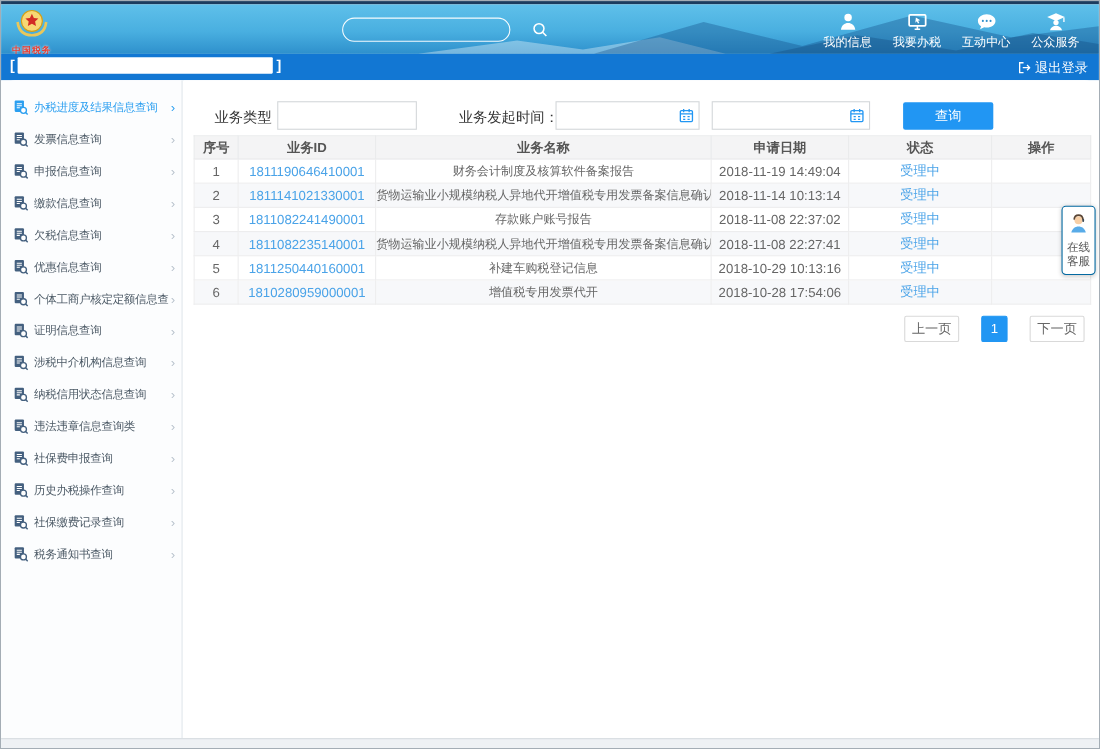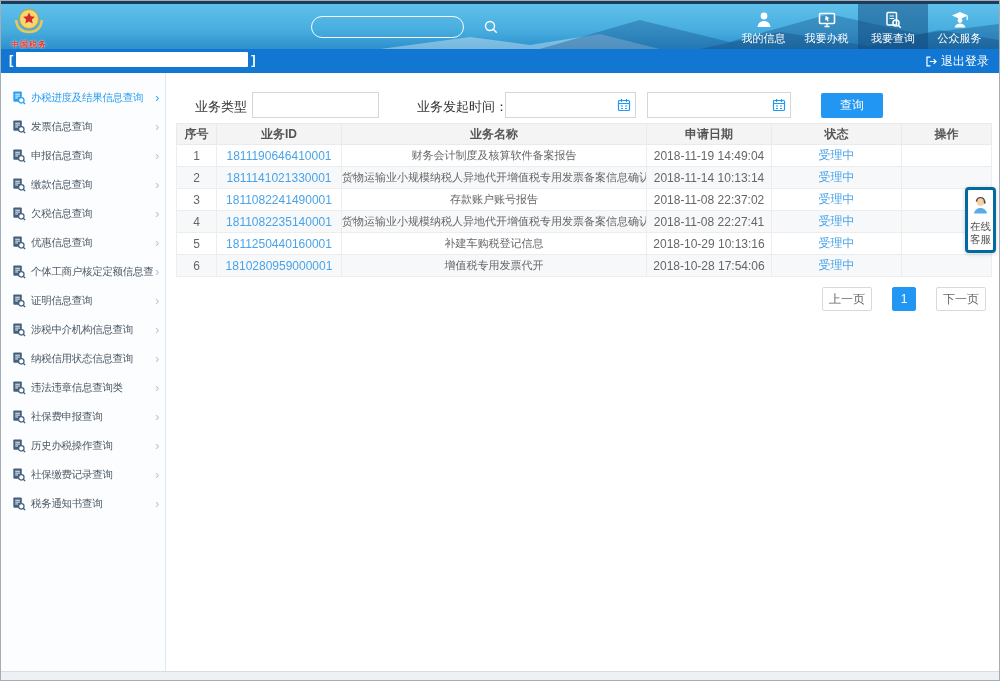--- a/index.html
+++ b/index.html
@@ -62,21 +62,21 @@
   .lbl-type { left:28px; }
   .lbl-time { left:250px; }
   .txt-input { position:absolute; top:19px; height:26px; border:1px solid #d4d7da; background:#fff;
                font-size:12px; color:#333; padding:0 24px 0 6px; outline:none; }
   .inp-type { left:85px; width:127px; padding-right:6px; }
   .inp-from { left:338px; width:131px; }
   .inp-to   { left:480px; width:144px; }
   .cal-icon { position:absolute; top:25px; width:14px; height:14px; cursor:pointer; }
   .cal-from { left:450px; }
   .cal-to   { left:605px; }
-  .btn-query { position:absolute; left:654px; top:20px; width:62px; height:25px; background:#2196f3;
+  .btn-query { position:absolute; left:654px; top:20px; width:82px; height:25px; background:#2196f3;
                color:#fff; border:none; font-size:12px; border-radius:2px; cursor:pointer;font-family:Liberation Serif, serif; }
 
   
   .grid { position:absolute; left:9px; top:50px; width:815px; border-collapse:collapse; table-layout:fixed; }
   .grid th { height:21px; background:#f4f4f5; border:1px solid #e9eaeb; font-weight:bold;
              font-size:12px; color:#555; text-align:center; }
   .grid td { height:22px; border:1px solid #ededee; font-size:12px; color:#666;
              text-align:center; white-space:nowrap; overflow:hidden; }
   .grid tbody tr:nth-child(even) td { background:#f7f8fa; }
   .grid td.link { color:#4aa3e8; cursor:pointer; }
@@ -84,21 +84,21 @@
 
   
   .pagination { position:absolute; top:214px; right:13px; display:flex; gap:20px; }
   .page-btn { min-width:42px; height:24px; line-height:22px; border:1px solid #d9d9d9; background:#fff;
               color:#666; font-size:12px; text-align:center; padding:0 6px; cursor:pointer; border-radius:2px; }
   .page-btn.current { background:#2196f3; border-color:#2196f3; color:#fff; min-width:24px;
                       width:24px; padding:0; }
 
   
   .service-widget { position:absolute; right:3px; top:186px; width:31px; background:#fff;
-                    border:3px solid #0369a1; border-radius:4px; box-shadow:0 1px 4px rgba(0,0,0,.18);
+                    border:1px solid #0369a1; border-radius:4px; box-shadow:0 1px 4px rgba(0,0,0,.18);
                     padding:5px 2px 4px; text-align:center; cursor:pointer; z-index:5; }
   .service-widget svg { width:21px; height:21px; }
   .sw-line { display:block; font-size:10.5px; color:#555; line-height:13px; white-space:nowrap; }
 
   
   .bottom-strip { position:absolute; left:0; right:0; bottom:0; height:9px; background:#eef1f4;
                   border-top:1px solid #d8dde2; }
 </style>
 </head>
 <body>
@@ -143,30 +143,30 @@
 
         <div class="nav-item">
           <span class="nav-icon"><svg viewBox="0 0 20 20">
               <rect x="2.5" y="3.5" width="15" height="10" rx="1" fill="none" stroke="#fff" stroke-width="1.6"></rect>
               <path d="M7.5 16.5h5M10 13.5v3" stroke="#fff" stroke-width="1.4"></path>
               <path d="M8.6 5.8l4 2.5-1.9.5 1 2-1.2.6-1-2-1.4 1.3z" fill="#fff"></path>
             </svg></span>
           <span class="nav-label">我要办税</span>
         </div>
 
-        <div class="nav-item active">
+
+        <div class="nav-item">
           <span class="nav-icon"><svg viewBox="0 0 20 20">
-              <rect x="4" y="2.5" width="9.5" height="12.5" rx="1" fill="none" stroke="#fff" stroke-width="1.5"></rect>
-              <path d="M6.5 6h4.5M6.5 8.5h4.5" stroke="#fff" stroke-width="1.2"></path>
-              <circle cx="13" cy="13" r="3.1" fill="none" stroke="#fff" stroke-width="1.5"></circle>
-              <path d="M15.2 15.2l2.5 2.5" stroke="#fff" stroke-width="1.6"></path>
+              <path d="M10 3c4.4 0 8 2.7 8 6s-3.6 6-8 6c-.8 0-1.6-.1-2.3-.3L4 16.5l.9-2.6C3.1 12.8 2 11 2 9c0-3.3 3.6-6 8-6z" fill="#fff"></path>
+              <circle cx="6.5" cy="9" r=".95" fill="#2e90cc"></circle>
+              <circle cx="10" cy="9" r=".95" fill="#2e90cc"></circle>
+              <circle cx="13.5" cy="9" r=".95" fill="#2e90cc"></circle>
             </svg></span>
-          <span class="nav-label">我要查询</span>
-        </div>
-
+          <span class="nav-label">互动中心</span>
+        </div>
 
         <div class="nav-item">
           <span class="nav-icon"><svg viewBox="0 0 20 20">
               <path d="M10 2l8 3.5L10 9 2 5.5z" fill="#fff"></path>
               <path d="M17.2 6v4" stroke="#fff" stroke-width="1.2"></path>
               <circle cx="10" cy="10.5" r="2.4" fill="#fff"></circle>
               <path d="M4.5 17.5c.8-2.6 2.9-4 5.5-4s4.7 1.4 5.5 4z" fill="#fff"></path>
             </svg></span>
           <span class="nav-label">公众服务</span>
         </div>

